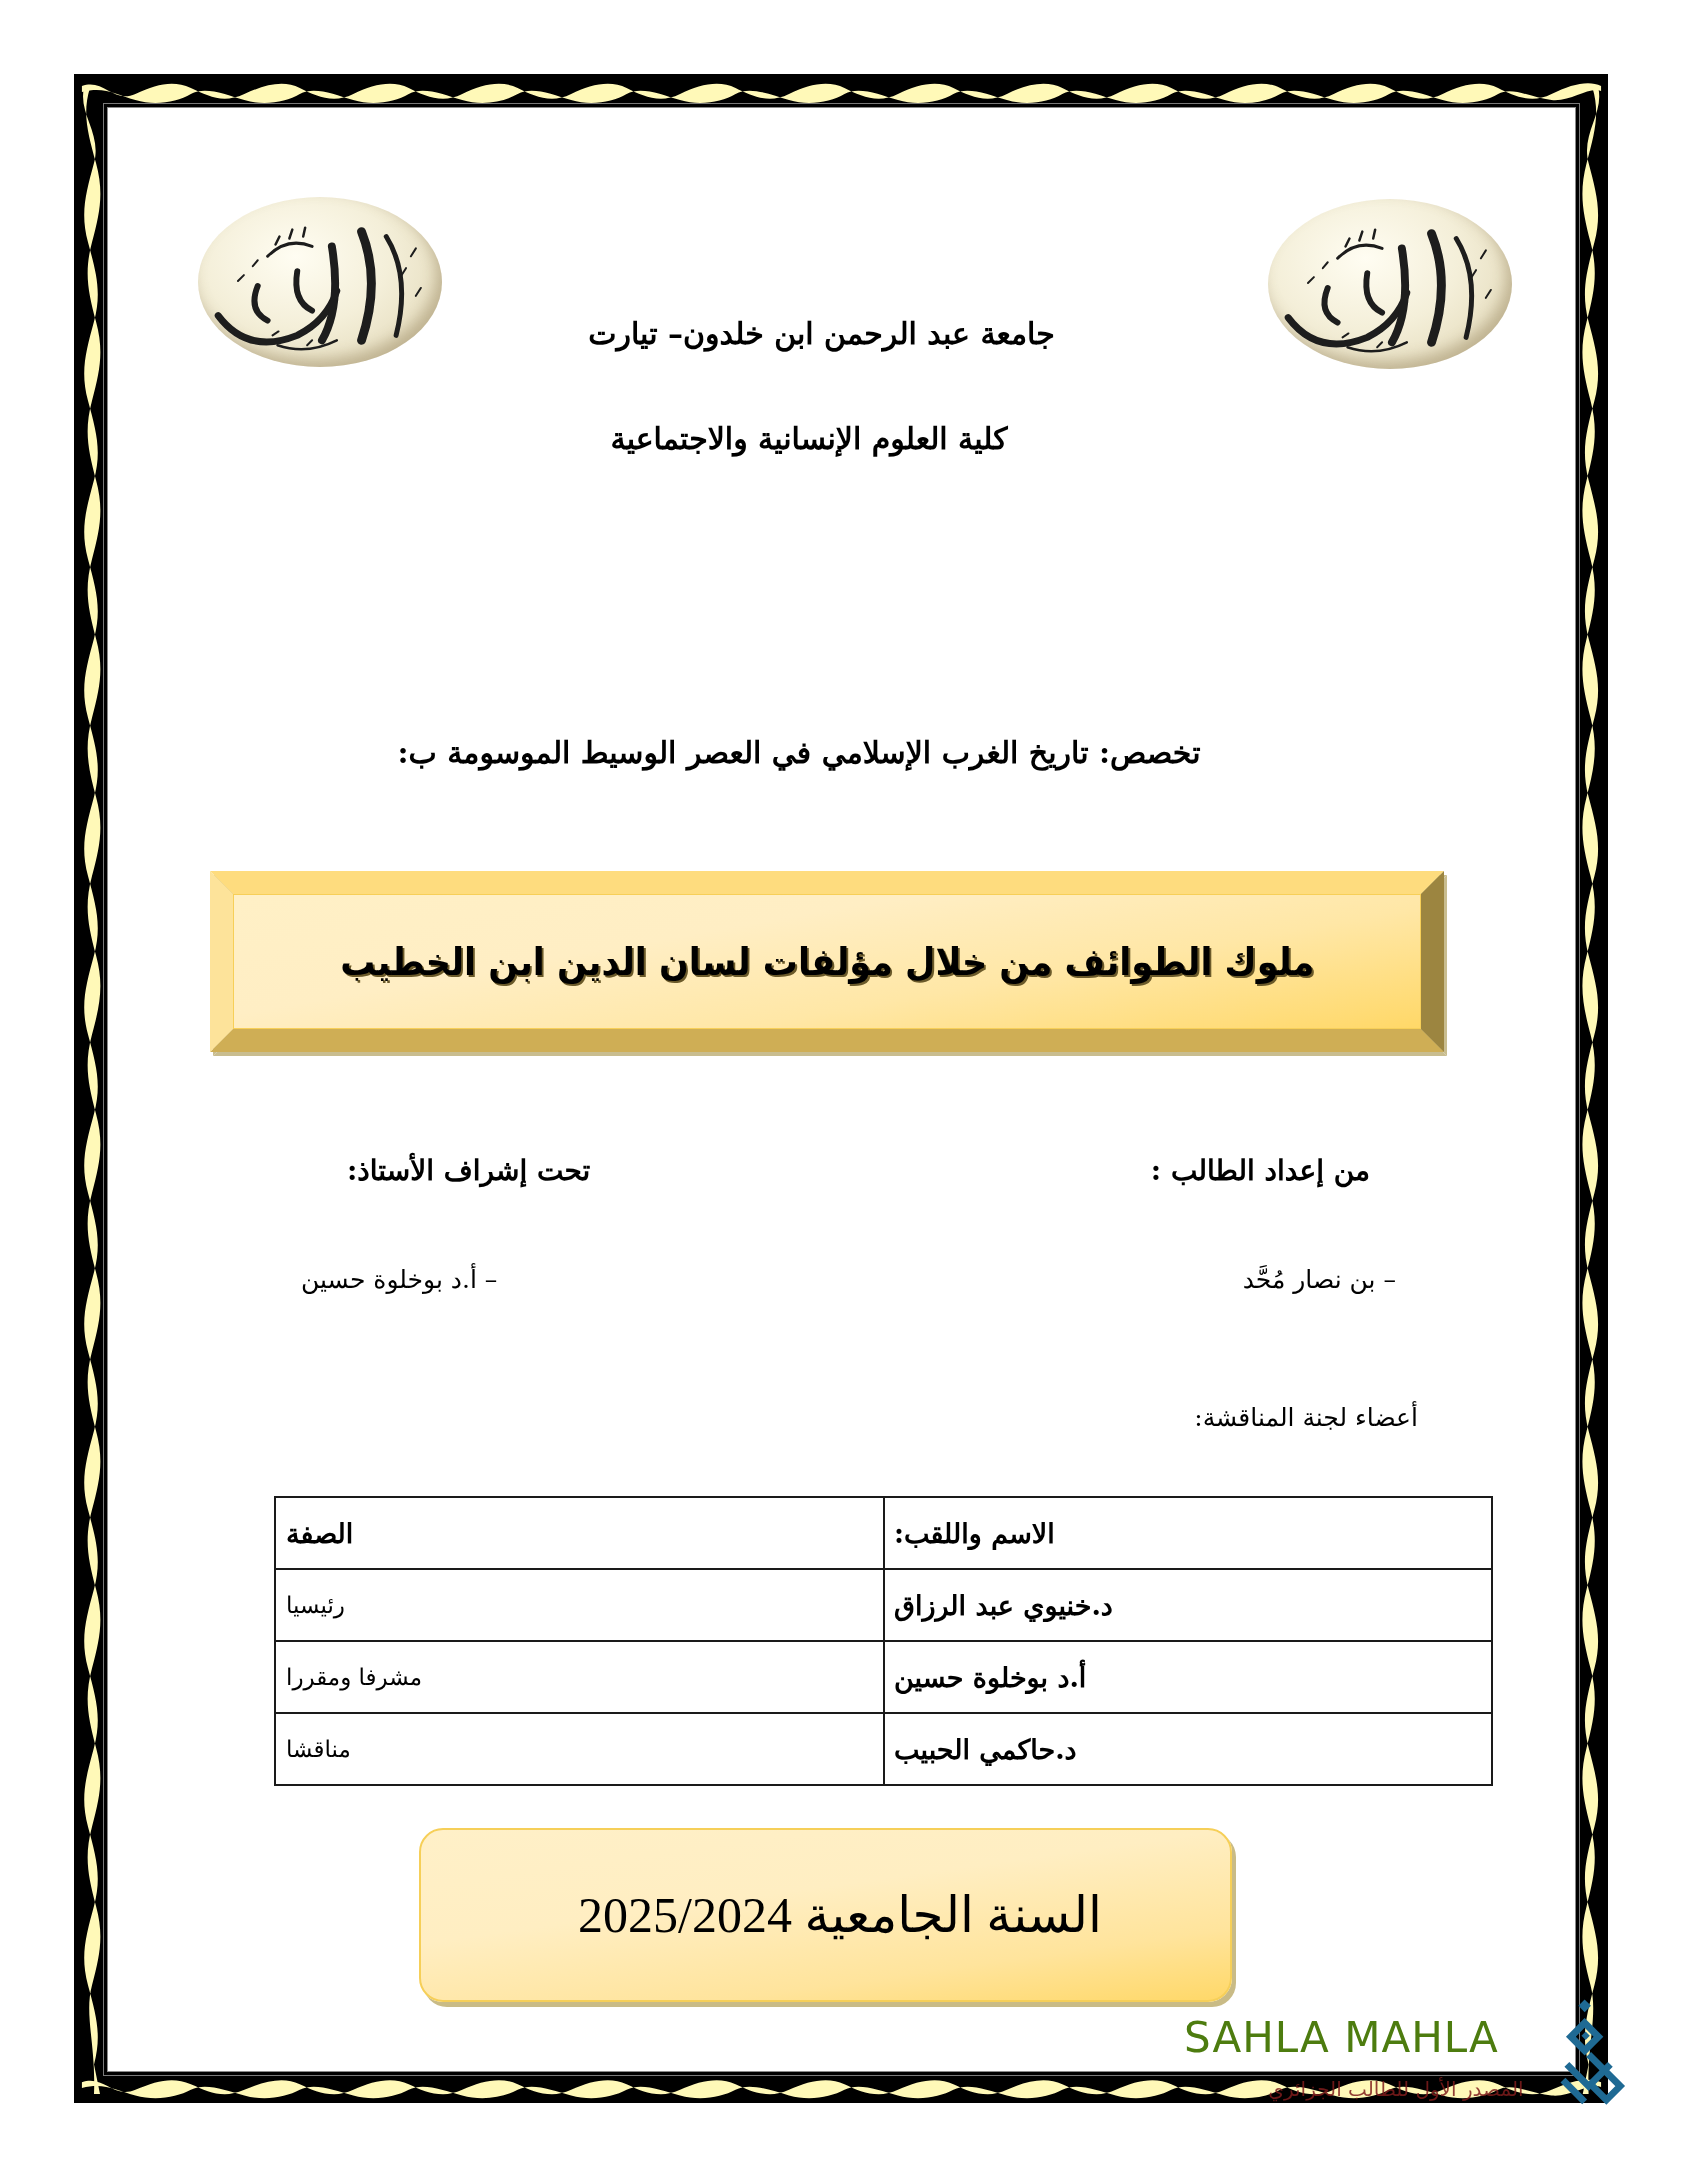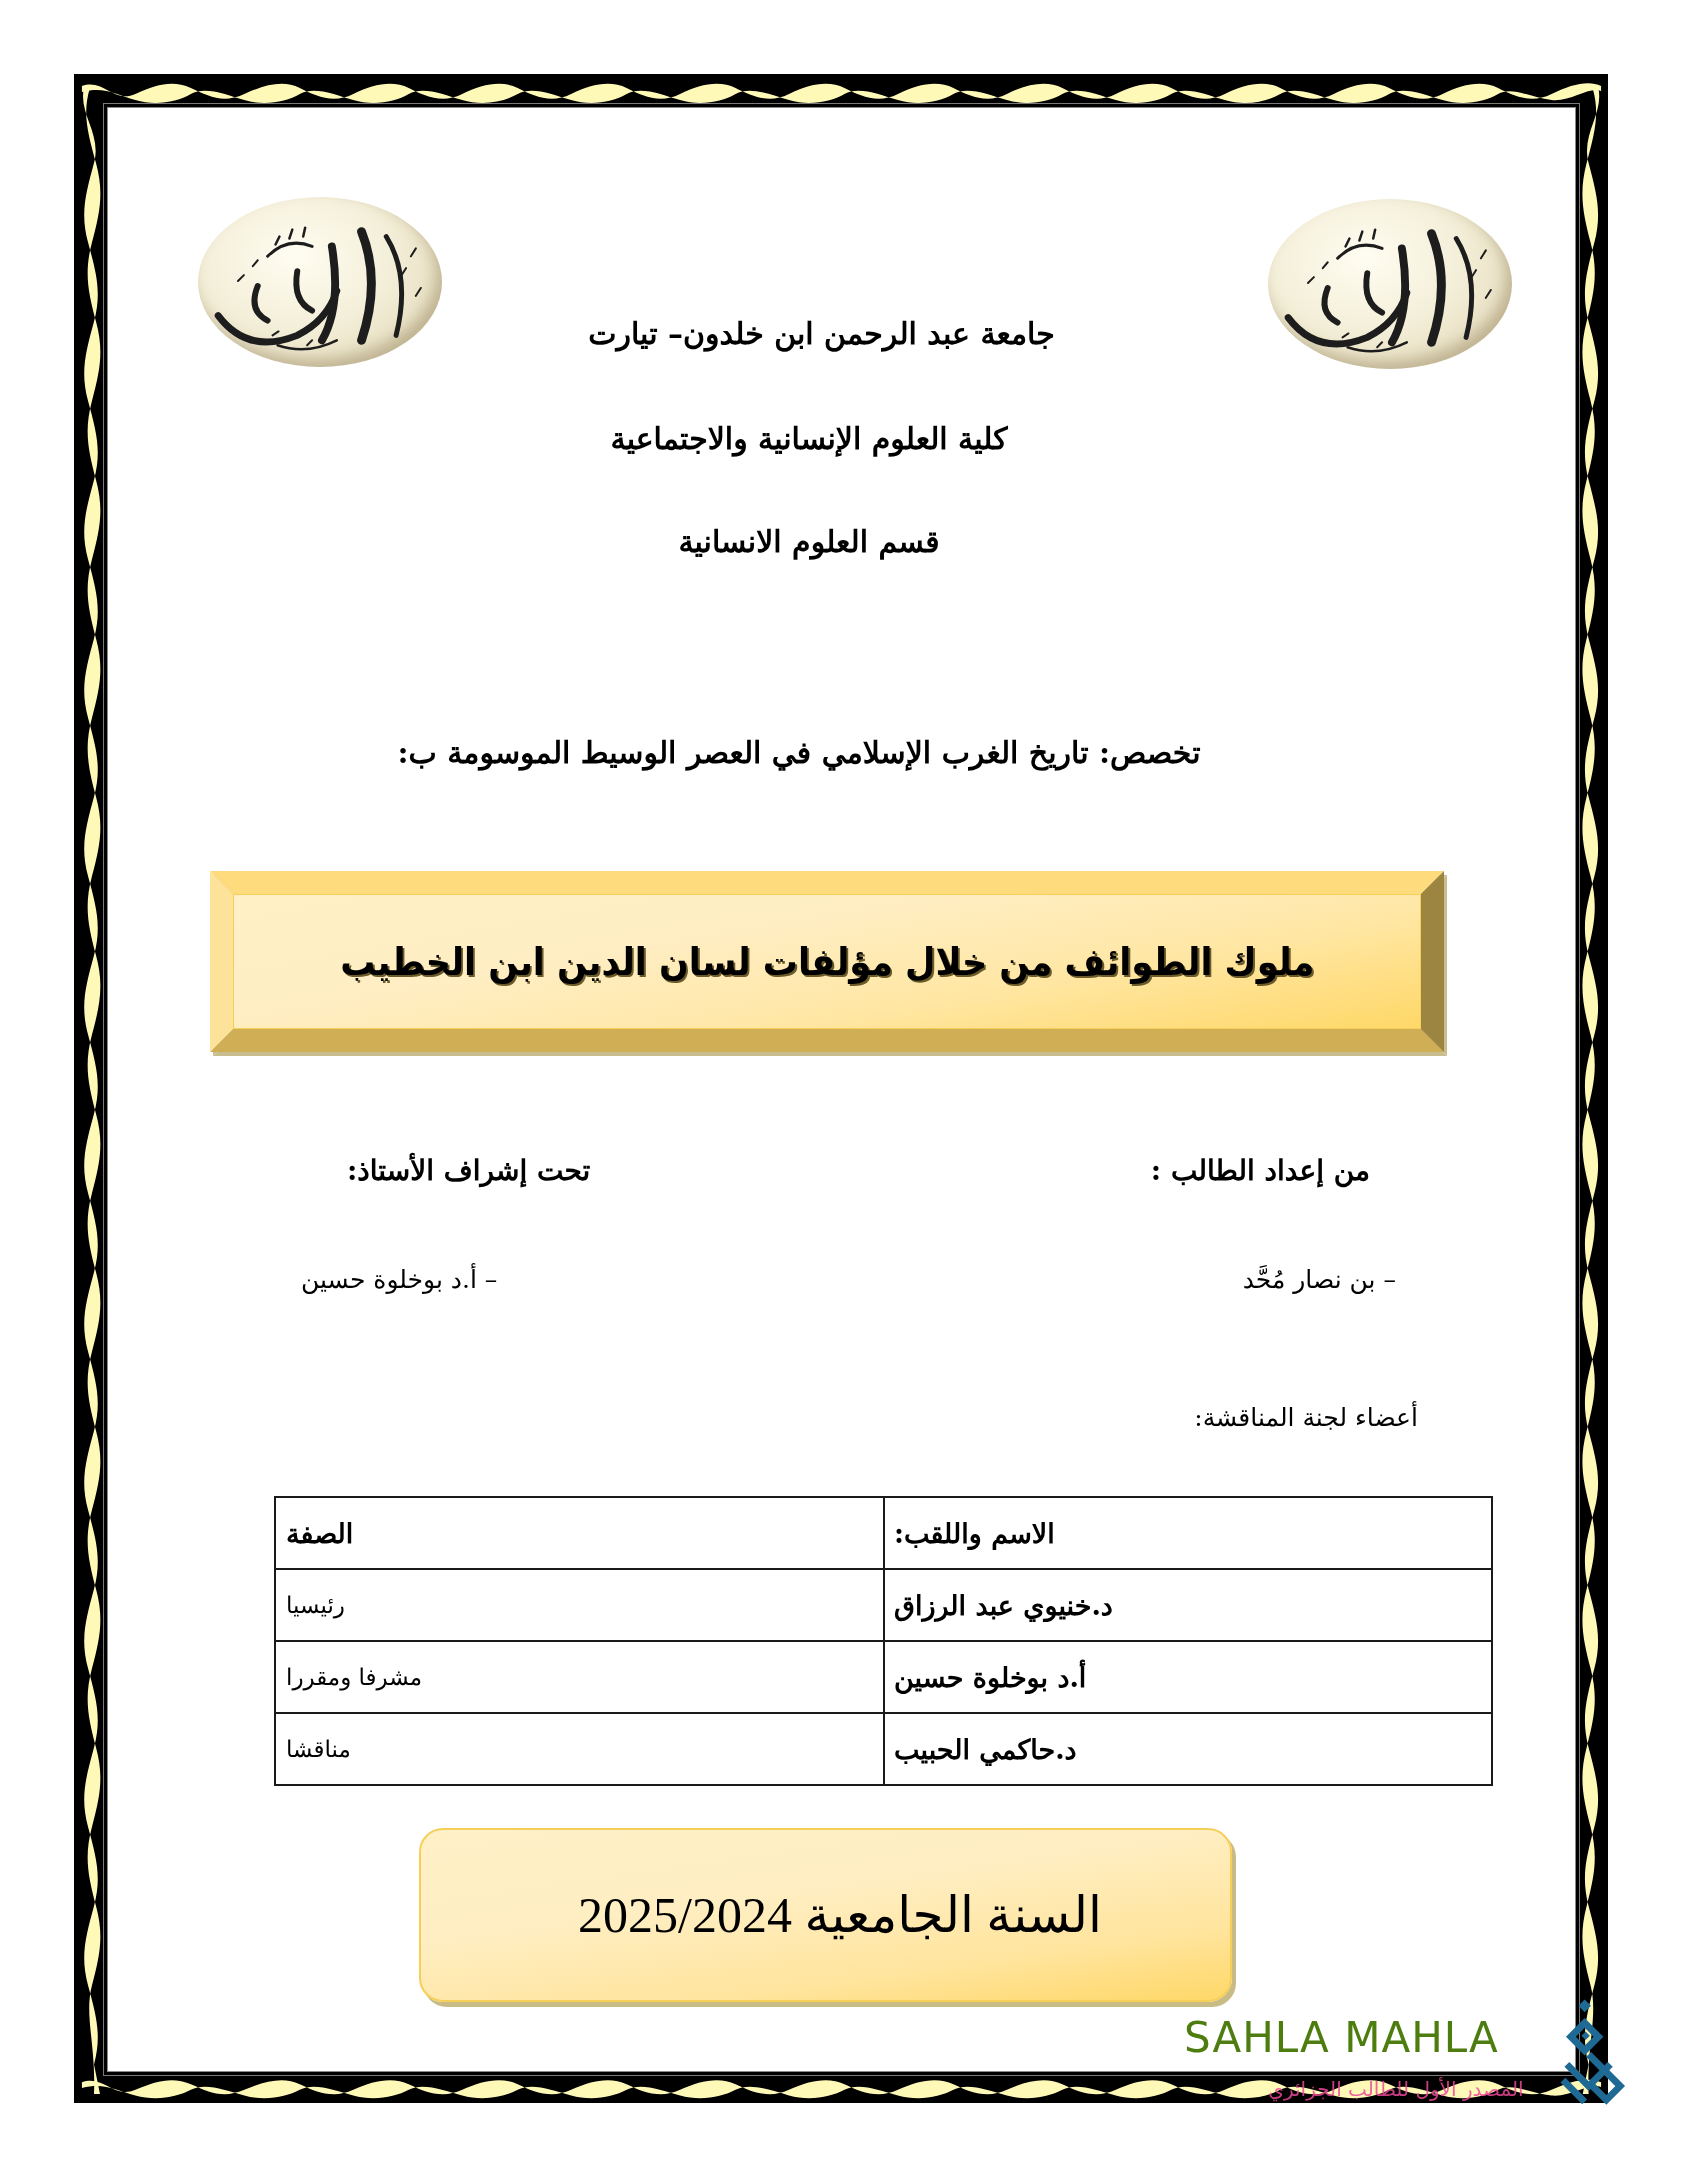--- a/index.html
+++ b/index.html
@@ -99,21 +99,21 @@
 
   
   .wm-text {
     position: absolute; left: 1184px; top: 2013px; direction: ltr;
     font-family: "DejaVu Sans", "Liberation Sans", sans-serif;
     font-size: 42px; letter-spacing: 1px; color: #4d7c0f; white-space: nowrap;
   }
   .wm-sub {
     position: absolute; left: 1188px; top: 2077px; width: 416px; direction: rtl;
     font-family: "DejaVu Sans", "Liberation Sans", sans-serif;
-    font-size: 20px; color: #ec4899; opacity: 0.85; white-space: nowrap; text-align: center;
+    font-size: 20px; color: #7f1d1d; opacity: 0.85; white-space: nowrap; text-align: center;
   }
   .wm-logo { position: absolute; left: 1559px; top: 1995px; width: 74px; height: 119px; }
 </style>
 </head>
 <body>
 
 <div class="page">
 
   <div class="frame">
     <svg class="ribbon" style="left:0;top:0;width:1534px;height:34px" viewBox="0 0 1549 34" preserveAspectRatio="none">
@@ -165,23 +165,20 @@
       </g>
     </svg>
   </div>
 
   <div class="hline" style="top:312px; padding-right:40px;">
     <span>جامعة عبد الرحمن ابن خلدون– تيارت</span>
   </div>
   <div class="hline" style="top:417px; padding-right:65px;">
     <span>كلية العلوم الإنسانية والاجتماعية</span>
   </div>
-  <div class="hline" style="top:520px; padding-right:65px;">
-    <span>قسم العلوم الانسانية</span>
-  </div>
   <div class="hline" style="top:731px; padding-right:85px;">
     <span>تخصص: تاريخ الغرب الإسلامي في العصر الوسيط الموسومة ب:</span>
   </div>
 
   <div class="title-box">
     <div class="bevel-top"></div>
     <div class="bevel-bottom"></div>
     <div class="bevel-left"></div>
     <div class="bevel-right"></div>
     <div class="face">

